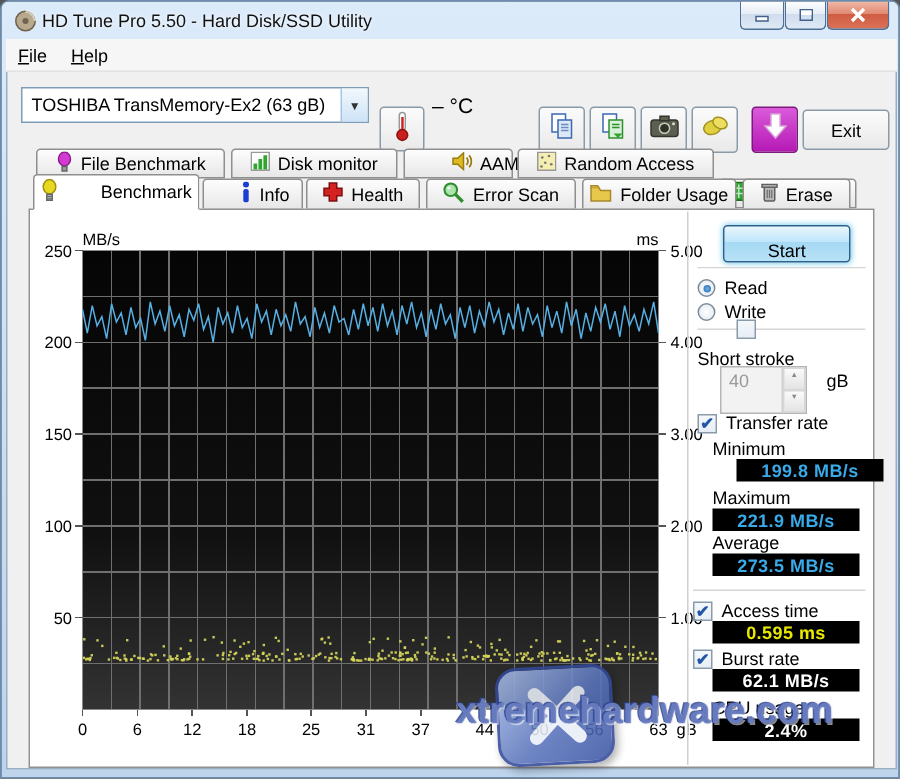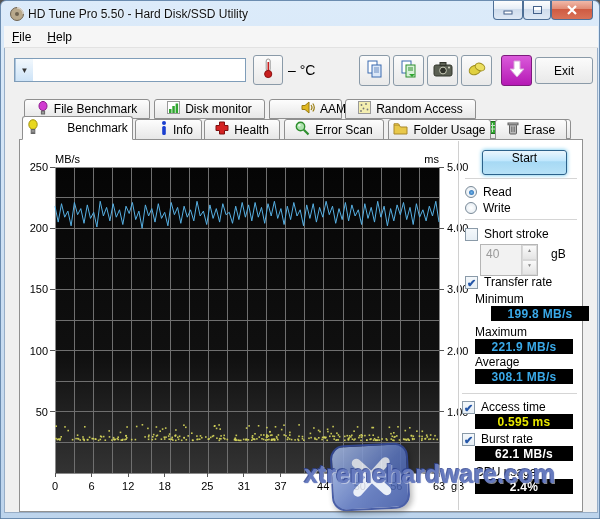--- a/index.html
+++ b/index.html
@@ -15,36 +15,36 @@
   .winbtn.close{background:linear-gradient(#f1b8a8,#e08a74 45%,#cf5b42 46%,#d97258);}
   
   .client{left:3px;top:25px;width:594px;height:487px;background:#f0f0f0;border:1px solid #98aec7;}
   .menubar{left:3px;top:25px;width:594px;height:22px;background:#f6f6f6;border-bottom:1px solid #e2e2e2;display:flex;align-items:center;}
   .menu-item{padding:0 8px;font-size:12px;color:#000;height:22px;line-height:22px;}
   .menu-item::first-letter{text-decoration:underline;}
   
   .combo{left:13px;top:57px;width:232px;height:24px;background:#fff;border:1px solid #7f9db9;display:flex;align-items:center;}
   .combo-text{flex:1;padding-left:6px;font-size:12px;color:#000;white-space:nowrap;overflow:hidden;}
   .combo-arrow{width:18px;height:22px;background:linear-gradient(#f2f8fd,#cde3f7);border-left:1px solid #aac4dd;display:flex;align-items:center;justify-content:center;font-size:8px;color:#333;}
-  .toolbtn{border:1px solid #8a9aa8;border-radius:3px;background:linear-gradient(#fbfbfb,#e9e9e9);display:flex;align-items:center;justify-content:center;}
+  .toolbtn{border:1px solid #8a9aa8;border-radius:3px;background:linear-gradient(#fbfbfb,#e9e9e9);display:flex;align-items:center;justify-content:center;margin-top:16px;}
   .temp-text{left:287px;top:61px;font-size:14px;color:#000;}
   .exit-btn{left:534px;top:56px;width:58px;height:27px;font-size:12px;color:#000;}
   .purple{background:linear-gradient(#da5ada,#b519b5);border-color:#7c1a7c;}
   
   .tab{position:absolute;height:20px;border:1px solid #8f8f8f;border-radius:3px 3px 0 0;
     background:linear-gradient(#fdfdfd,#e7e7e7);display:flex;align-items:center;justify-content:center;gap:5px;font-size:12px;color:#000;}
   .tab.row2{height:21px;top:118px;}
   .tab.active{top:115px;height:24px;background:#fff;z-index:6;border-bottom:1px solid #fff;gap:28px;}
   
   .panel{left:18px;top:138px;width:564px;height:373px;background:#fff;border:1px solid #919191;z-index:2;}
   .vdivider{left:457px;top:140px;width:2px;height:369px;border-left:1px solid #d0d0d0;border-right:1px solid #fff;z-index:3;}
   
   .start-btn{left:481px;top:149px;width:85px;height:25px;border:1px solid #2c628b;border-radius:3px;
     background:linear-gradient(#eaf6fd,#bee6fd 45%,#a6d9f4 46%,#b8e2f7);box-shadow:0 0 4px #5fc1ea;
-    font-size:12px;color:#000;display:flex;align-items:flex-start;justify-content:center;z-index:4;}
+    font-size:12px;color:#000;display:flex;align-items:flex-end;justify-content:center;z-index:4;}
   .sep{height:2px;border-top:1px solid #d5d5d5;border-bottom:1px solid #fff;z-index:4;}
   .ctl-row{display:flex;align-items:center;gap:6px;font-size:12px;color:#000;z-index:4;}
   .radio{width:12px;height:12px;border:1px solid #7a8a98;border-radius:50%;background:radial-gradient(#fff,#dfe8ef);position:relative;}
   .radio.sel::after{content:"";position:absolute;left:3px;top:3px;width:5px;height:5px;border-radius:50%;background:radial-gradient(#6fb3e8,#1d5fa8);}
   .cb{width:13px;height:13px;border:1px solid #8a9aa8;background:linear-gradient(#f4f8fb,#e6eef5);font-size:11px;line-height:12px;text-align:center;color:#2456a8;font-weight:bold;}
   .stat-label{font-size:12px;color:#000;z-index:4;}
   .lcd{width:98px;height:15px;background:#000;color:#fff;font-size:12px;font-weight:bold;
     display:flex;align-items:center;justify-content:center;z-index:4;letter-spacing:0.3px;}
   .lcd.cyan{color:#3aa9e8;}
   .lcd.yellow{color:#e8e800;}
@@ -96,20 +96,21 @@
   </div>
 
   <div class="abs client"></div>
 
   <div class="abs menubar">
     <span class="menu-item">File</span>
     <span class="menu-item">Help</span>
   </div>
 
   <div class="abs combo">
+    <span class="combo-text">TOSHIBA TransMemory-Ex2 (63 gB)</span>
     <span class="combo-arrow">▼</span>
   </div>
   <div class="abs toolbtn" style="left:252px;top:54px;width:30px;height:30px;">
     <span>
       <svg width="16" height="22">
           <rect x="6.2" y="2" width="4" height="12" rx="2" fill="#fff" stroke="#999"></rect>
           <rect x="7.5" y="5" width="1.6" height="9" fill="#c81f1f"></rect>
           <circle cx="8.2" cy="17" r="3.6" fill="#c81f1f" stroke="#8d1212"></circle>
         </svg>
     </span>
@@ -668,21 +669,21 @@
   <div class="abs ctl-row" style="left:464px;top:184px;">
     <span class="radio sel"></span>
     <span>Read</span>
   </div>
   <div class="abs ctl-row" style="left:464px;top:200px;">
     <span class="radio"></span>
     <span>Write</span>
   </div>
   <div class="abs sep" style="left:464px;top:218px;width:112px;"></div>
 
-  <div class="abs ctl-row" style="left:464px;top:226px;">
+  <div class="abs ctl-row" style="left:464px;top:212px;flex-direction:column;">
     <span class="cb"></span>
     <span>Short stroke</span>
   </div>
   <div class="abs spinner">
     <span class="spin-val">40</span>
     <span class="spin-btns">
         <div>▲</div>
         <div>▼</div>
       </span>
   </div>
@@ -691,21 +692,21 @@
   <div class="abs ctl-row" style="left:464px;top:274px;">
     <span class="cb">✔</span>
     <span>Transfer rate</span>
   </div>
 
   <span class="abs stat-label" style="left:474px;top:291px;">Minimum</span>
   <div class="abs lcd cyan" style="left:474px;top:305px;margin-left:16px;">199.8 MB/s</div>
   <span class="abs stat-label" style="left:474px;top:324px;">Maximum</span>
   <div class="abs lcd cyan" style="left:474px;top:338px;">221.9 MB/s</div>
   <span class="abs stat-label" style="left:474px;top:354px;">Average</span>
-  <div class="abs lcd cyan" style="left:474px;top:368px;">308.1 MB/s</div>
+  <div class="abs lcd cyan" style="left:474px;top:368px;">273.5 MB/s</div>
 
   <div class="abs sep" style="left:461px;top:392px;width:115px;"></div>
 
   <div class="abs ctl-row" style="left:461px;top:399px;">
     <span class="cb">✔</span>
     <span>Access time</span>
   </div>
   <div class="abs lcd yellow" style="left:474px;top:413px;">0.595 ms</div>
 
   <div class="abs ctl-row" style="left:461px;top:431px;">

